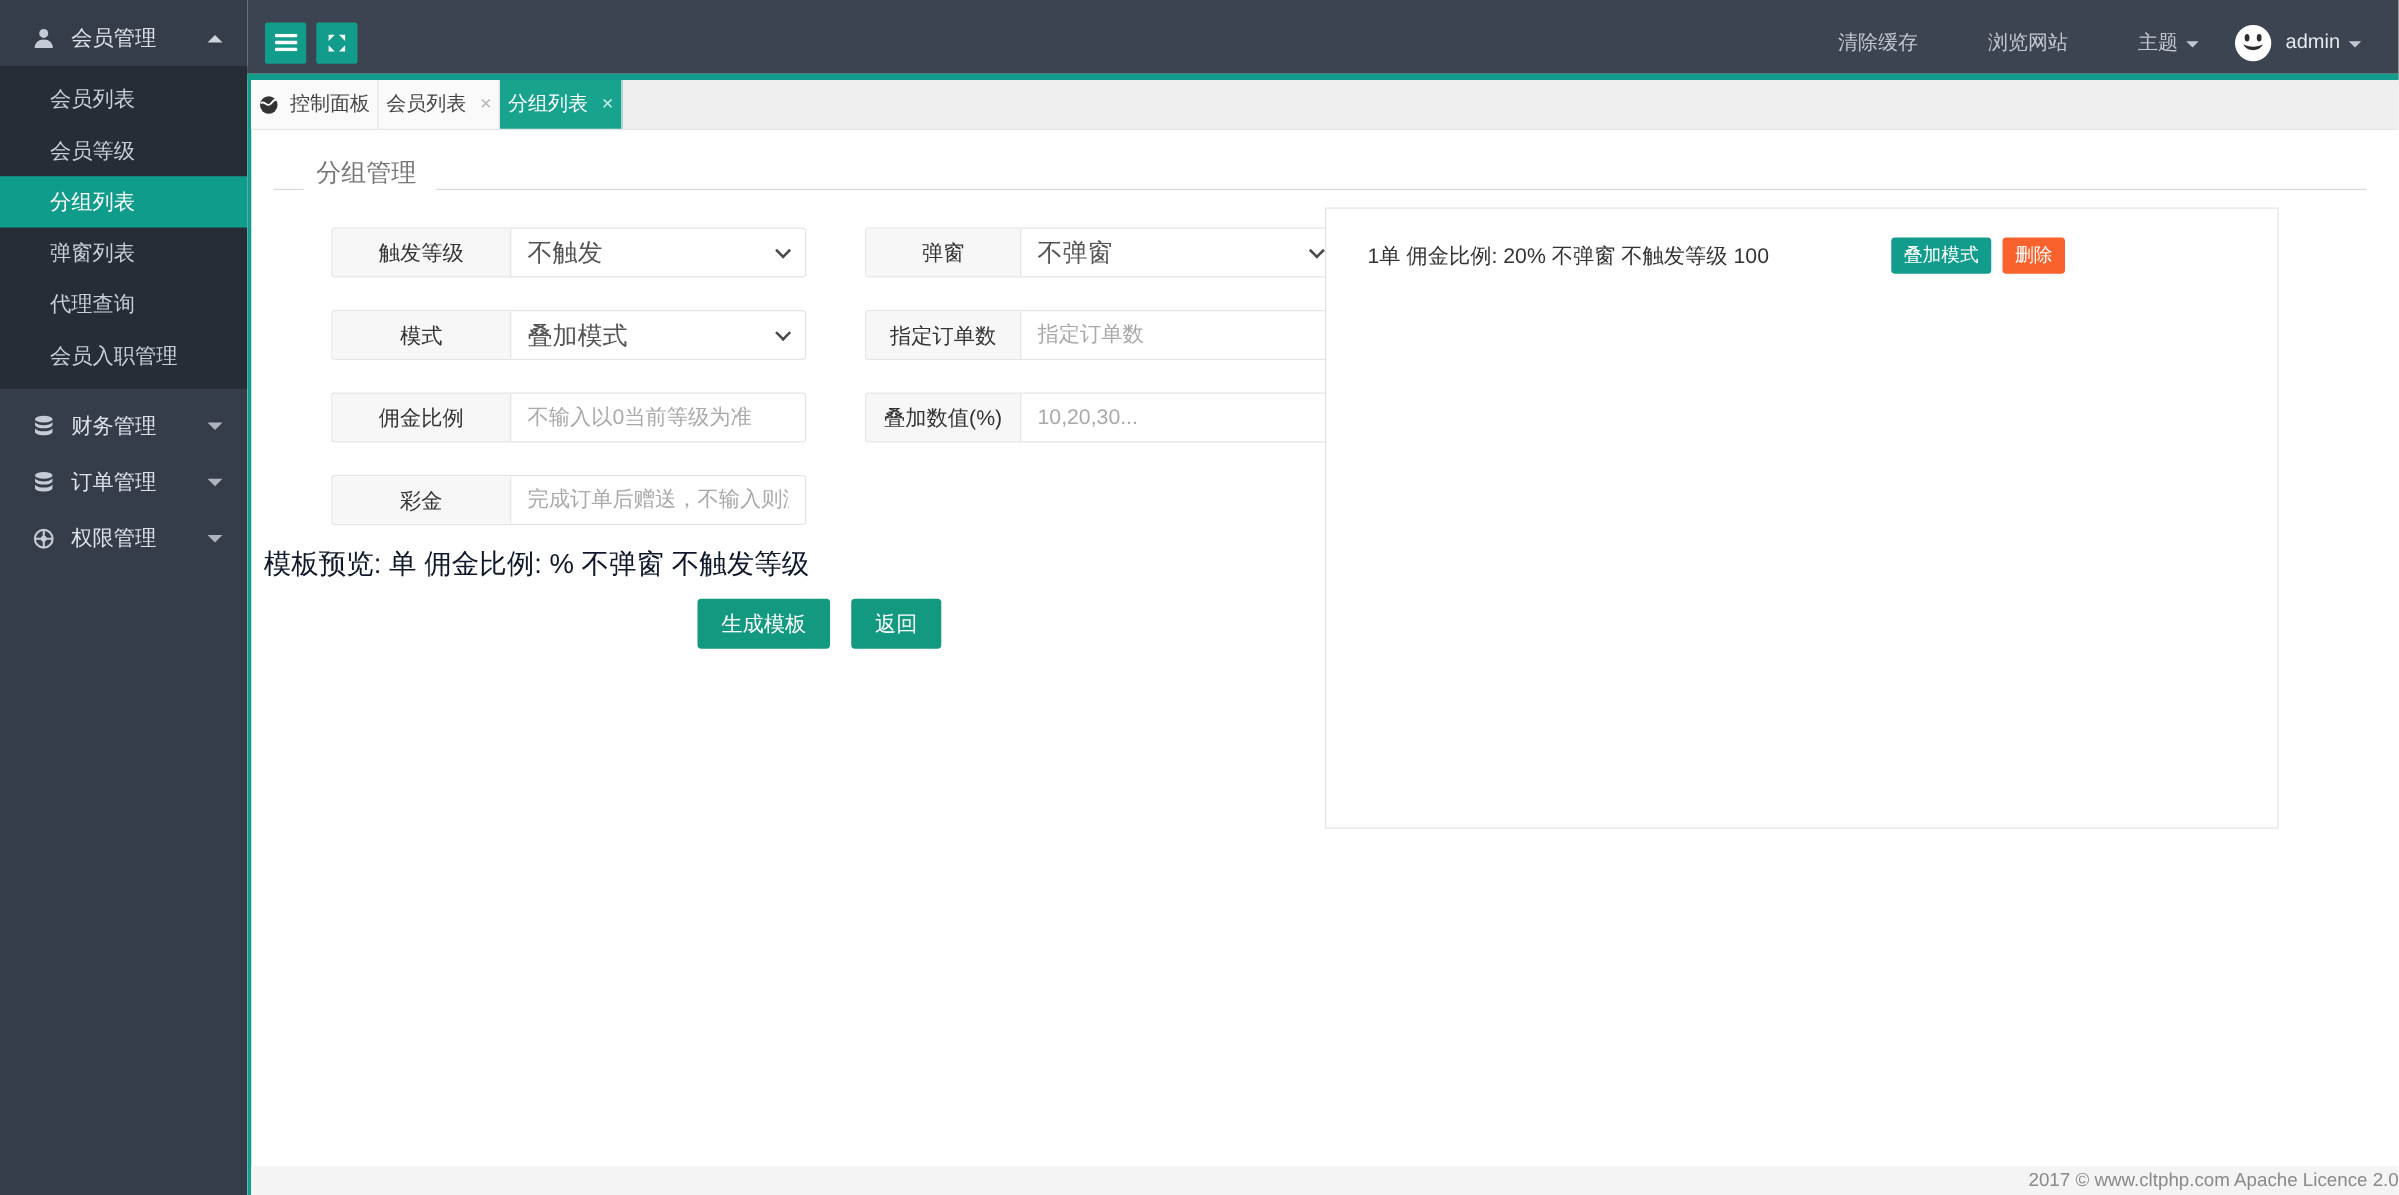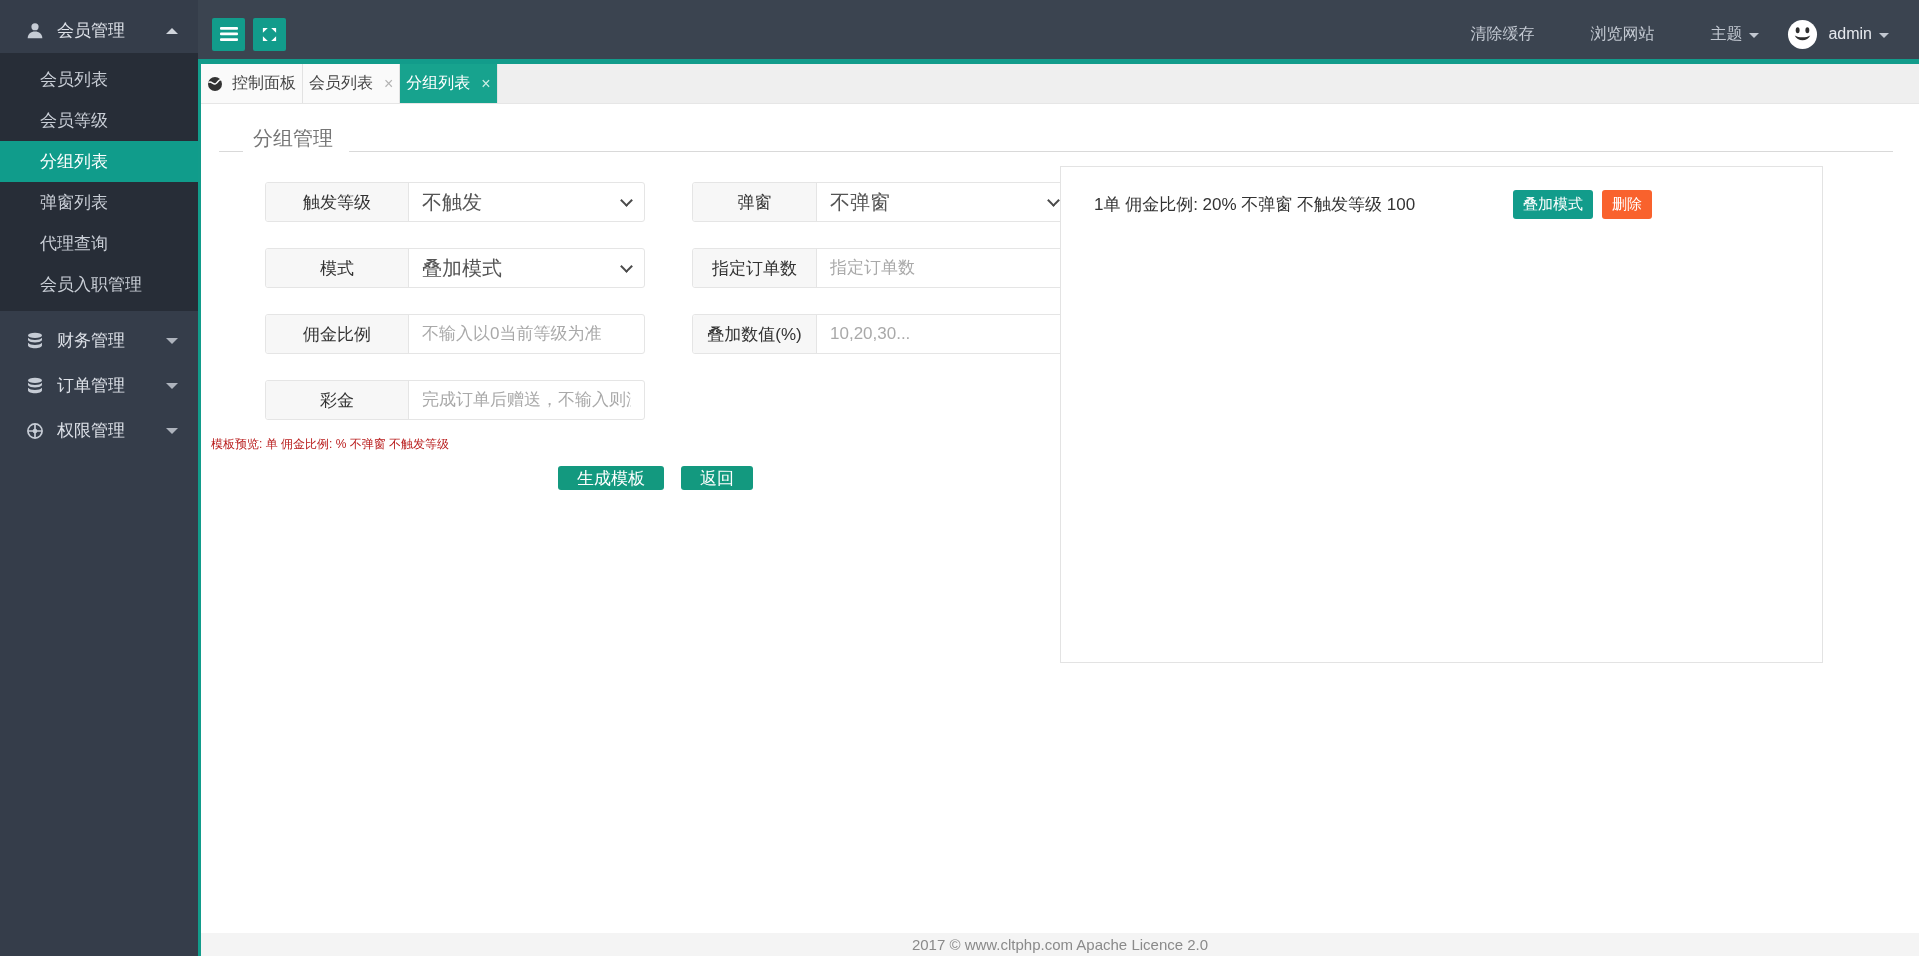--- a/index.html
+++ b/index.html
@@ -58,36 +58,36 @@
         justify-content:center;font-size:17px;color:#333;box-sizing:border-box;flex:0 0 auto}
   .colL .ilabel{width:143px}
   .colR .ilabel{width:124px}
   .ictrl{flex:1;position:relative;display:flex;align-items:center;min-width:0}
   .iselect{cursor:pointer;padding:0 30px 0 13px;font-size:20px;color:#555;white-space:nowrap}
   .chev{position:absolute;right:13px;top:50%;width:7px;height:7px;margin-top:-6px;
         border-right:2px solid #4a4a4a;border-bottom:2px solid #4a4a4a;transform:rotate(45deg)}
   .iinput{flex:1;border:none;outline:none;padding:0 13px;font-size:17px;color:#555;min-width:0;
         font-family:"Liberation Sans","DejaVu Sans",sans-serif;background:transparent}
   .iinput::placeholder{color:#a9a9a9;opacity:1}
-  .preview{margin-top:16px;font-size:12px;color:#b91c1c}
+  .preview{margin-top:16px;font-size:22px;color:#0f172a}
   .btn-row{margin:13px 0 0 347px;display:flex}
-  .btn{border:none;height:24px;padding:0 19px;background:#13997f;color:#fff;font-size:17px;
+  .btn{border:none;height:40px;padding:0 19px;background:#13997f;color:#fff;font-size:17px;
         border-radius:3px;cursor:pointer;font-family:Liberation Mono, monospace}
   .btn + .btn{margin-left:17px}
   
   .panel{position:absolute;left:859px;top:62px;width:763px;height:497px;background:#fff;
         border:1px solid #e3e3e3;box-sizing:border-box}
   .panel-item{display:flex;align-items:center;margin:10px 170px 0 33px;height:55px}
   .pi-text{flex:1;font-size:17px;color:#333}
   .badge{font-size:15px;color:#fff;padding:5px 10px;border-radius:3px;white-space:nowrap}
   .badge.mode{background:#129c8b;margin-right:9px}
   .badge.del{background:#f9622d;cursor:pointer}
   
   .footer{position:absolute;left:0;right:0;bottom:0;height:23px;line-height:23px;background:#f4f4f4;
-        text-align:center;font-size:15px;color:#8a8a8a}
+        text-align:right;font-size:15px;color:#8a8a8a}
 </style>
 </head>
 <body>
 
 <aside class="sidebar">
 
   <div class="menu-item" style="margin-top:8px">
     <span class="mi-icon">
       <svg viewBox="0 0 16 16">
           <circle cx="8" cy="4.2" r="3.2" fill="currentColor"></circle>

